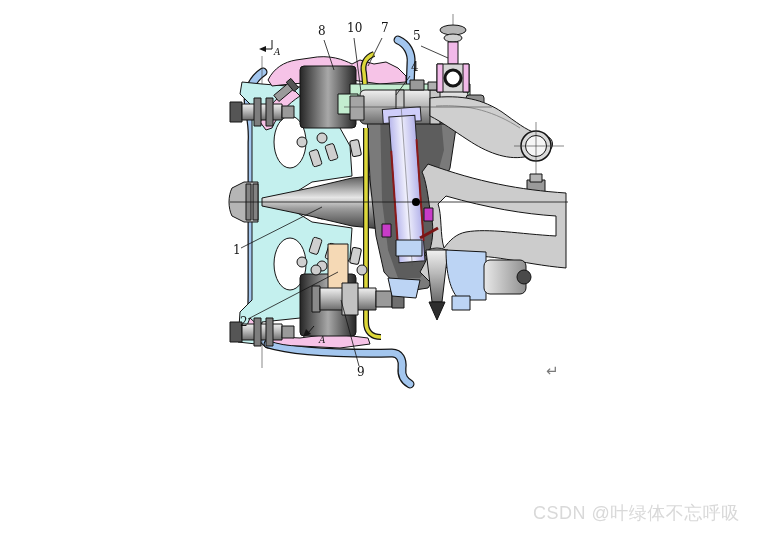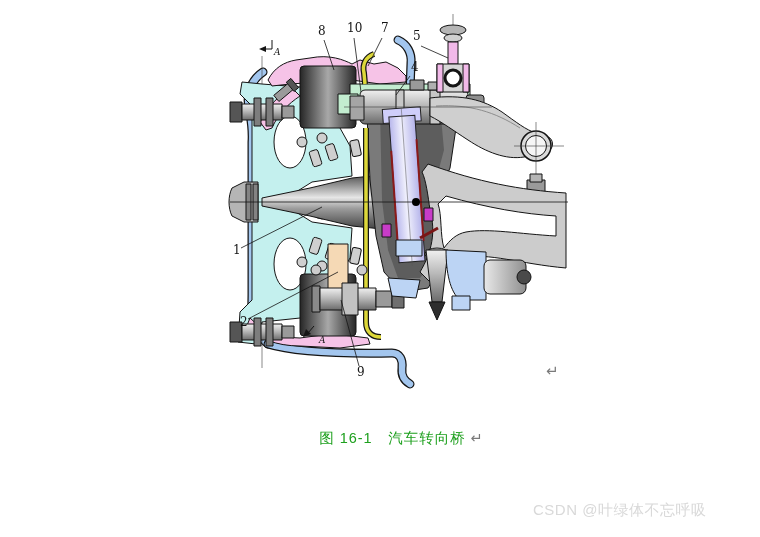--- a/index.html
+++ b/index.html
@@ -24,21 +24,21 @@
   .legend-block{
     position:absolute;left:27px;top:469px;width:716px;
     font-size:16px;line-height:32px;letter-spacing:1.6px;
     color:var(--text-green,#1ea01e);white-space:pre;
   }
   .return-mark{color:#7a7a7a;letter-spacing:0;}
   .diagram-return{
     position:absolute;left:546px;top:362px;font-size:15px;color:#7a7a7a;
   }
   .watermark{
-    position:absolute;left:533px;top:501px;font-size:15px;letter-spacing:0.5px;
+    position:absolute;left:533px;top:501px;font-size:18px;letter-spacing:0.5px;
     color:var(--watermark-gray,#d9d9d9);white-space:nowrap;
   }
 </style>
 </head>
 <body>
 
 <div class="page">
 
   <div class="diagram-wrap">
   <svg width="760" height="420" viewBox="0 0 760 420">
@@ -269,21 +269,20 @@
           <line x1="248" y1="319" x2="338" y2="272" class="leader"></line>
           <text x="240" y="326" class="callout">2</text>
           <line x1="359" y1="366" x2="341" y2="300" class="leader"></line>
           <text x="357" y="376" class="callout">9</text>
         </g>
   </svg>
 
   <div class="diagram-return">↵</div>
   </div>
 
-  <div class="caption-row"><span>图 16-1　汽车转向桥</span> <span class="return-mark">↵</span></div>
 
   <div class="legend-block">
     <div>1-制动鼓；2-轮毂；3、4-轮毂轴承；5-转向节；6-油封；7-衬套；8-调整垫片；9-转向节</div>
     
   </div>
 
   <div class="watermark">CSDN @叶绿体不忘呼吸</div>
 
 </div>
 

